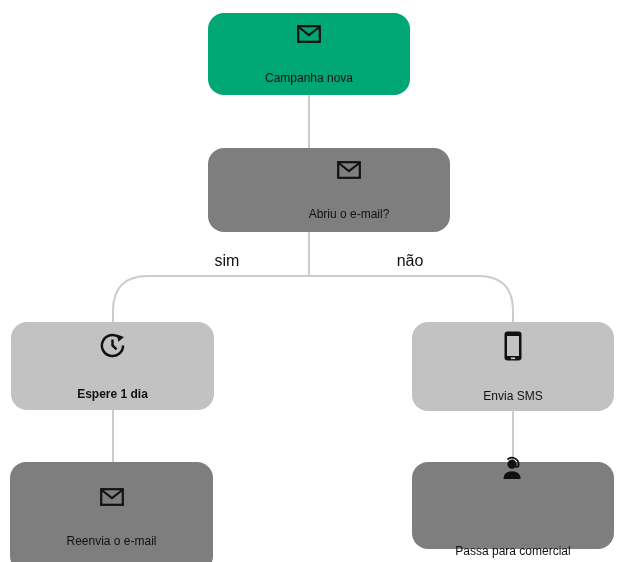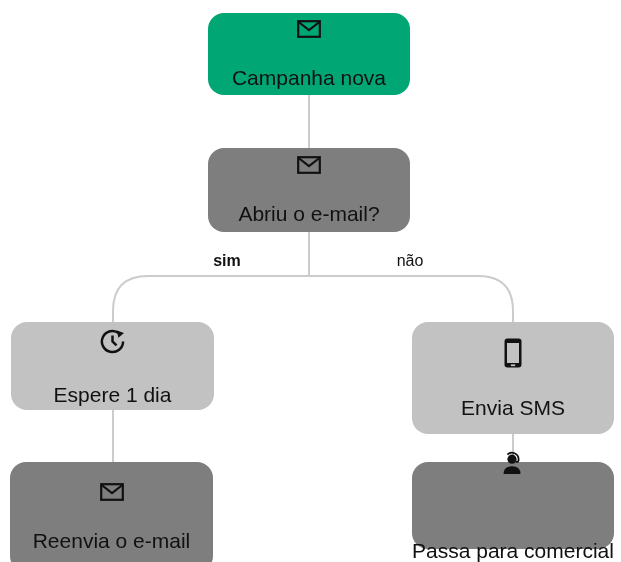--- a/index.html
+++ b/index.html
@@ -30,44 +30,44 @@
     border-radius:16px;
     display:flex;
     flex-direction:column;
     align-items:center;
     justify-content:center;
     gap:9px;
     color:var(--text);
     cursor:pointer;
   }
   .node .label{
-    font-size:21px;
+    font-size:12px;
     line-height:1;
     white-space:nowrap;
     margin-top:20px;
   }
   .node--green{background:var(--green);}
   .node--dark{background:var(--dark-gray);}
   .node--light{background:var(--light-gray);}
 
   .n-campanha{left:208px;top:13px;width:202px;height:82px;}
-  .n-abriu{left:208px;top:148px;width:202px;height:84px;}
-  .n-espere{left:11px;top:322px;width:203px;height:88px;}
-  .n-envia{left:412px;top:322px;width:202px;height:112px;text-align:right;}
+  .n-abriu{left:208px;top:148px;width:202px;height:84px;padding-left:40px;}
+  .n-espere{left:11px;top:322px;width:203px;height:88px;font-weight:bold;}
+  .n-envia{left:412px;top:322px;width:202px;height:89px;text-align:right;}
   .n-reenvia{left:10px;top:462px;width:203px;height:110px;}
   .n-passa{left:412px;top:462px;width:202px;height:87px;gap:44px;}
 
   .branch-label{
     position:absolute;
     top:253px;
     transform:translateX(-50%);
     font-size:16px;
     line-height:1;
   }
-  .branch-label--sim{left:227px;font-weight:bold;}
+  .branch-label--sim{left:227px;}
   .branch-label--nao{left:410px;}
 
   .icon svg{display:block;}
   .icon{line-height:0;}
 </style>
 </head>
 <body>
 
 <div class="canvas">
 

